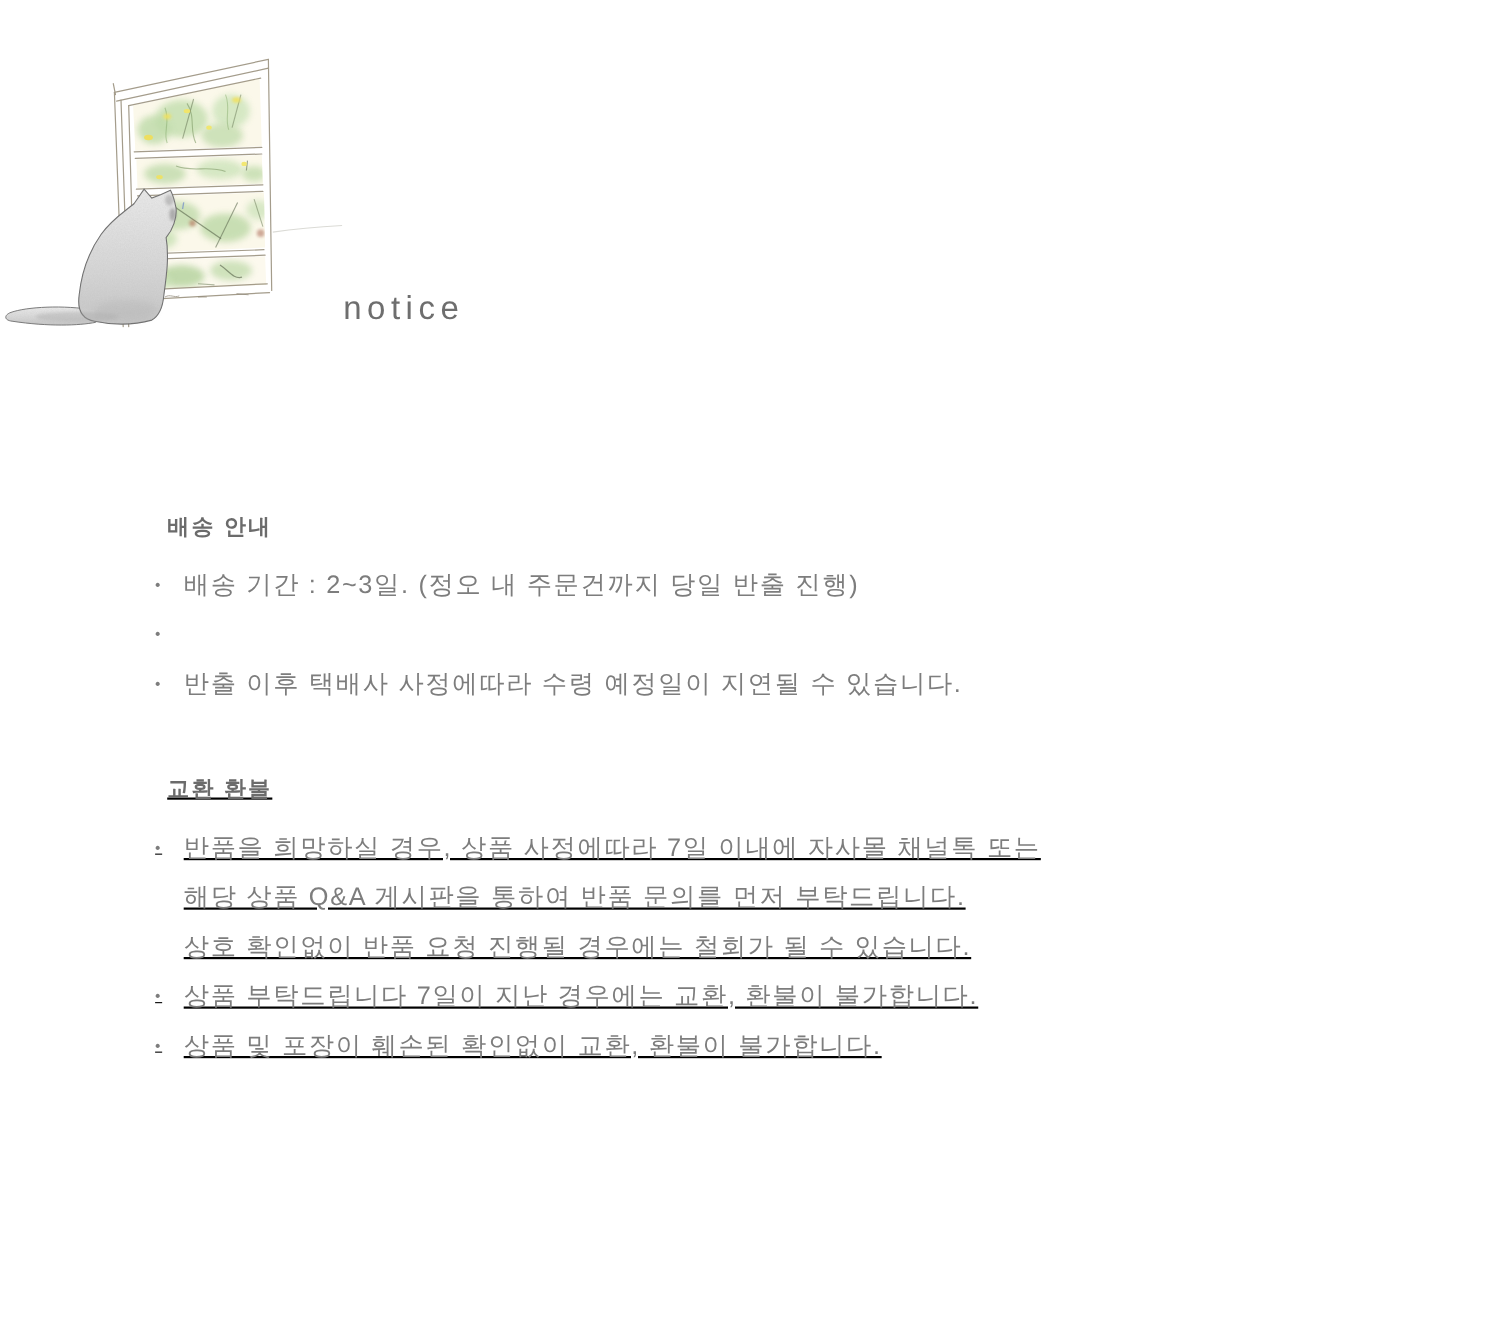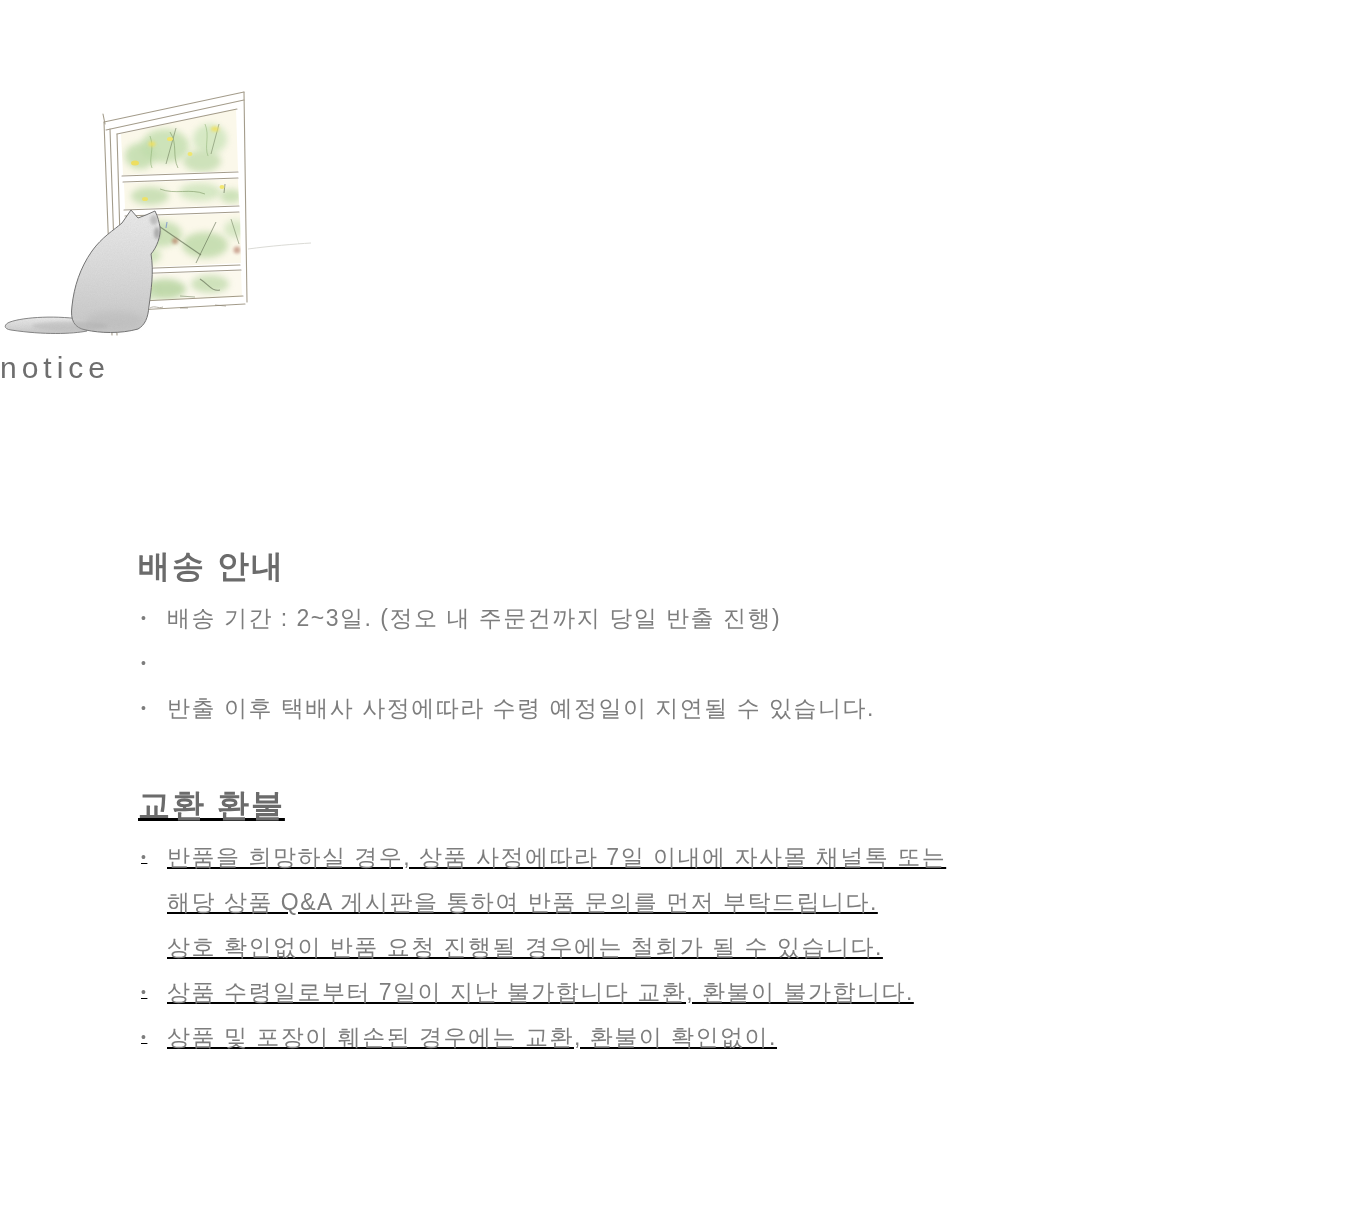--- a/index.html
+++ b/index.html
@@ -8,45 +8,45 @@
     background: #ffffff;
   }
   body {
     width: 1366px;
     height: 1209px;
     font-family: "Liberation Sans", sans-serif;
     position: relative;
     overflow: hidden;
   }
   .hero {
-    padding-top: 84px;
+    padding-top: 46px;
     display: flex;
-    flex-direction: column;
-    align-items: flex-start;
+    flex-direction: row;
+    align-items: flex-end;
   }
   .hero svg { display: block; }
   .caption {
     margin-top: 15px;
     font-size: 30px;
     line-height: 34px;
     letter-spacing: 5px;
     color: #6e6e6e;
     font-weight: 400;
   }
   .content {
     margin: 165px 0 0 137px;
     width: 1150px;
   }
   .section-title {
-    font-size: 32px;
+    font-size: 20px;
     line-height: 32px;
     font-weight: 700;
     color: #6b6b6b;
     letter-spacing: 2px;
-    margin: 0 0 14px 1px;
+    margin: 0 0 14px 15px;
   }
   .section + .section { margin-top: 58px; text-decoration: underline; }
   .item {
     display: flex;
     align-items: flex-start;
     font-size: 23px;
     line-height: 45px;
     color: #7d7d7d;
     letter-spacing: 1.5px;
   }
@@ -234,25 +234,25 @@
       <div class="lines">
         <div>반품을 희망하실 경우, 상품 사정에따라 7일 이내에 자사몰 채널톡 또는</div>
         <div>해당 상품 Q&amp;A 게시판을 통하여 반품 문의를 먼저 부탁드립니다.</div>
         <div>상호 확인없이 반품 요청 진행될 경우에는 철회가 될 수 있습니다.</div>
       </div>
     </div>
 
     <div class="item">
       <span class="dot">•</span>
       <div class="lines">
-        <div>상품 수령일로부터 7일이 지난 불가합니다 교환, 환불이 불가합니다.</div>
-      </div>
-    </div>
-
-    <div class="item">
-      <span class="dot">•</span>
-      <div class="lines">
-        <div>상품 및 포장이 훼손된 경우에는 교환, 환불이 확인없이.</div>
+        <div>상품 부탁드립니다 7일이 지난 경우에는 교환, 환불이 불가합니다.</div>
+      </div>
+    </div>
+
+    <div class="item">
+      <span class="dot">•</span>
+      <div class="lines">
+        <div>상품 및 포장이 훼손된 확인없이 교환, 환불이 불가합니다.</div>
       </div>
     </div>
   </div>
 
 </div>
 
 </body></html>

